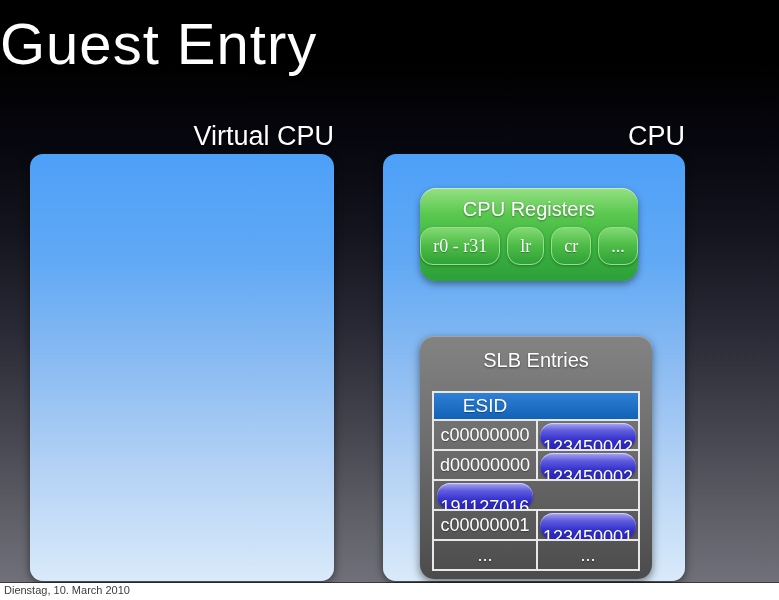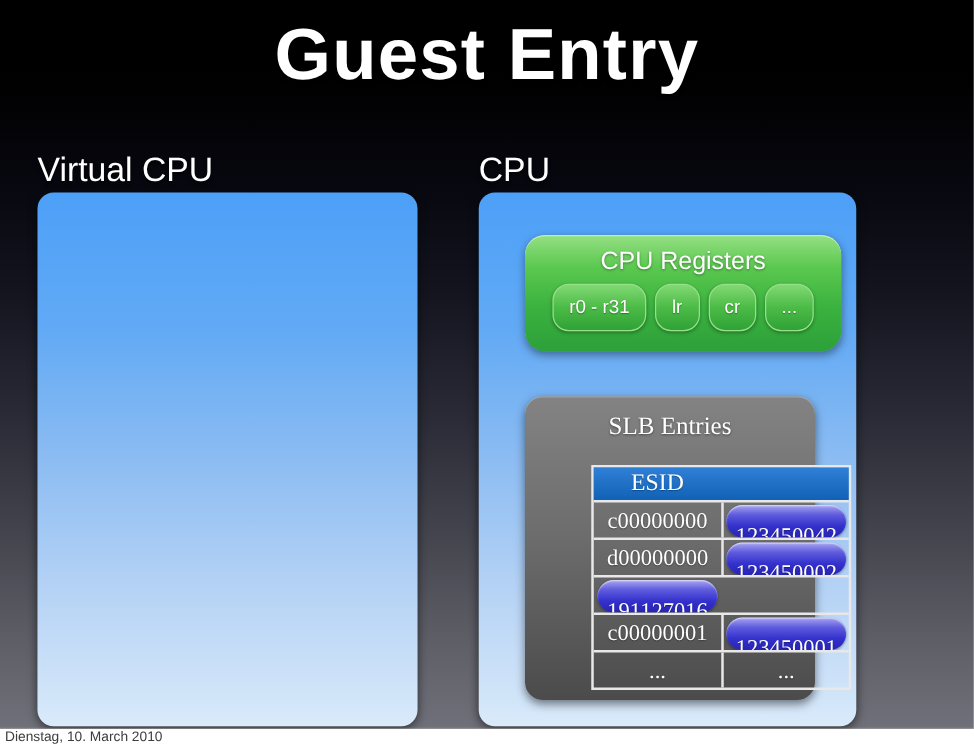--- a/index.html
+++ b/index.html
@@ -12,80 +12,78 @@
   }
   .slide {
     position:absolute; left:0; top:0; width:779px; height:583px;
     background: linear-gradient(180deg,
       #000000 0%, #000000 10%, #07070f 25%, #14141f 40%,
       #2a2a36 57%, #45454f 74%, #5e5e67 88%, #70707a 100%);
     border-bottom:1px solid #3a3a42;
   }
   .slide-title {
     position:absolute; left:0; top:10px; width:779px;
-    text-align:center; color:#fff; font-size:58px; font-weight:700;
+    text-align:left; color:#fff; font-size:58px; font-weight:400;
     letter-spacing:1px; text-shadow:0 2px 4px rgba(0,0,0,.7);
   }
   .panel-label {
-    position:absolute; top:121px; text-align:left; color:#fff;
+    position:absolute; top:121px; text-align:right; color:#fff;
     font-size:27px; font-weight:400; text-shadow:0 2px 3px rgba(0,0,0,.7);
   }
   .panel-label.left  { left:30px;  width:304px; }
   .panel-label.right { left:383px; width:302px; }
   .panel {
     position:absolute; top:154px; height:427px; border-radius:13px;
     background: linear-gradient(180deg,
       #4da0f8 0%, #61a9f5 25%, #8cbcf2 50%, #b6d3f5 75%, #d9eafa 100%);
     box-shadow:0 2px 8px rgba(0,0,0,.55);
   }
   .panel.left  { left:30px;  width:304px; }
   .panel.right { left:383px; width:302px; }
 
   
   .registers-box {
-    position:absolute; left:37px; top:34px; width:253px; height:93px;
+    position:absolute; left:37px; top:34px; width:218px; height:93px;
     border-radius:16px;
     background: linear-gradient(180deg,
       #95e083 0%, #5ac84f 28%, #3bb23f 62%, #2da03a 100%);
     box-shadow:0 3px 7px rgba(0,0,0,.4), inset 0 1px 0 rgba(255,255,255,.45);
     text-align:center;
   }
   .registers-title {
     color:#fff; font-size:20px; padding-top:10px;
     text-shadow:0 1px 2px rgba(0,0,0,.4);
   }
   .registers-row {
     display:flex; justify-content:center; gap:7px; margin-top:6px;
   }
   .reg-btn {
     height:38px; line-height:36px; padding:0 12px; min-width:36px;
     border:1px solid #96e087; border-radius:13px;
     background: linear-gradient(180deg, #81d973 0%, #4cbb46 50%, #2fa237 100%);
-    color:#fff; font-size:15px; font-family:Liberation Sans, sans-serif;
+    color:#fff; font-size:18px; font-family:Liberation Serif, serif;
     text-shadow:0 1px 1px rgba(0,0,0,.35);
     box-shadow:0 1px 3px rgba(0,0,0,.3);
   }
 
   
   .slb-box {
-    position:absolute; left:37px; top:163px; width:232px; height:243px;
+    position:absolute; left:37px; top:182px; width:232px; height:243px;
     border-radius:14px;
     background: linear-gradient(180deg, #838383 0%, #6d6d6d 45%, #4b4b4b 100%);
     box-shadow:0 3px 8px rgba(0,0,0,.5), inset 0 1px 0 rgba(255,255,255,.25);
     text-align:center;
-    font-family:Liberation Serif, serif;
   }
   .slb-title {
     color:#fff; font-size:20px; padding-top:13px;
     text-shadow:0 1px 2px rgba(0,0,0,.45);
   }
   .slb-table {
     position:absolute; left:12px; top:55px; width:208px;
     border:2px solid #e8e8e8;
-    margin-left:41px;
   }
   .trow { display:grid; grid-template-columns:1fr 1fr; border-top:2px solid #e8e8e8; }
   .trow.header { border-top:none;
     background:linear-gradient(180deg,#2f80d6 0%,#1162b6 100%); }
   .tcell {
     height:28px; line-height:28px; color:#fff; font-size:18px;
     text-align:center; overflow:hidden; white-space:nowrap;
     text-shadow:0 1px 1px rgba(0,0,0,.35);
   }
   .trow.header .tcell { height:26px; line-height:26px; font-size:19px; }

